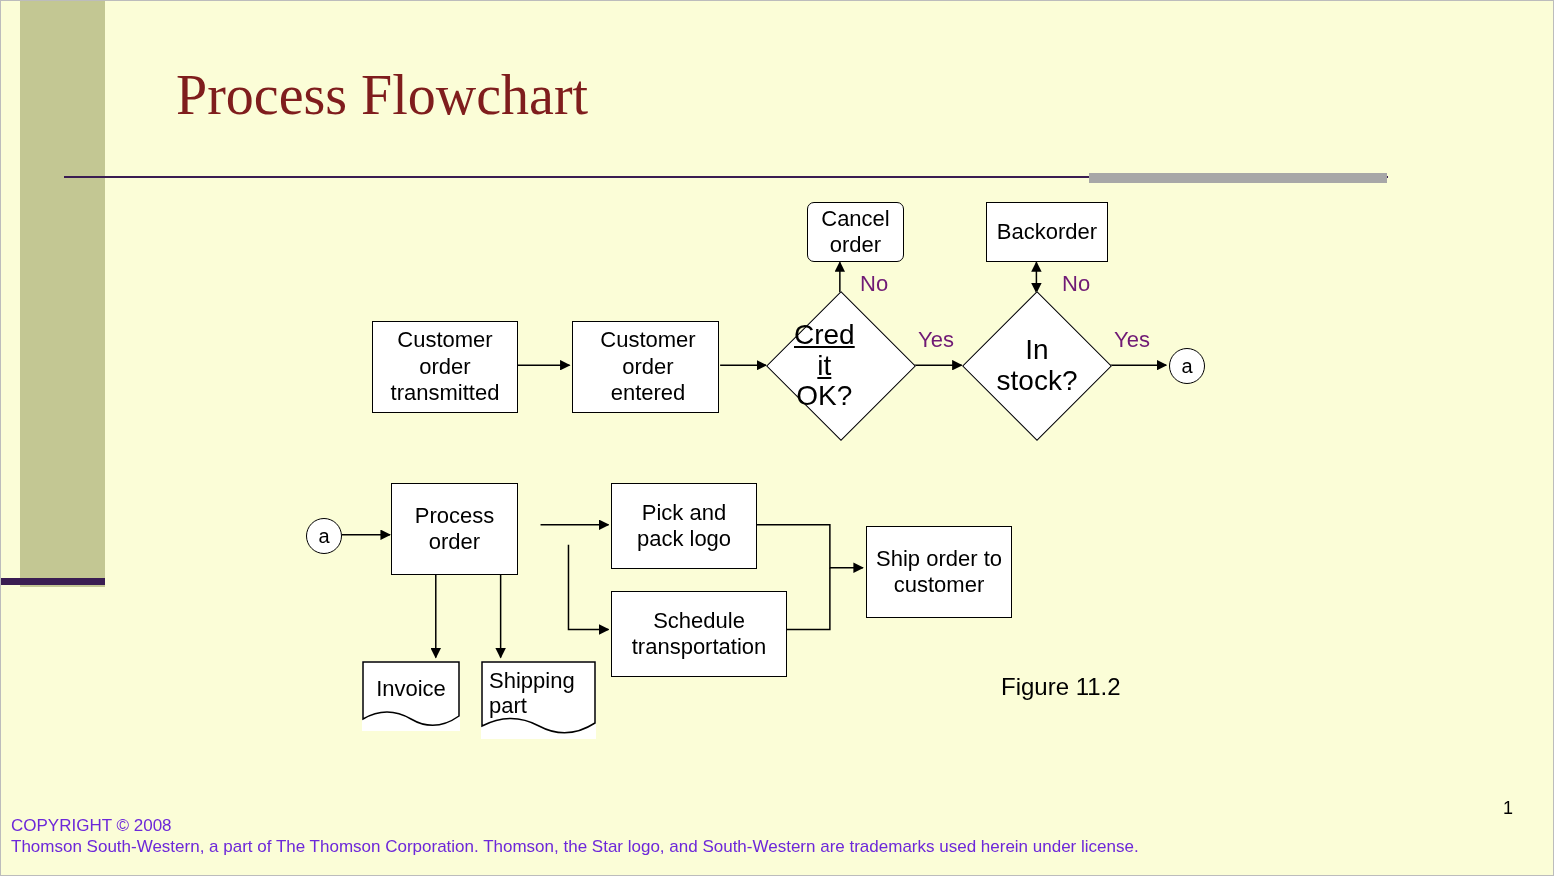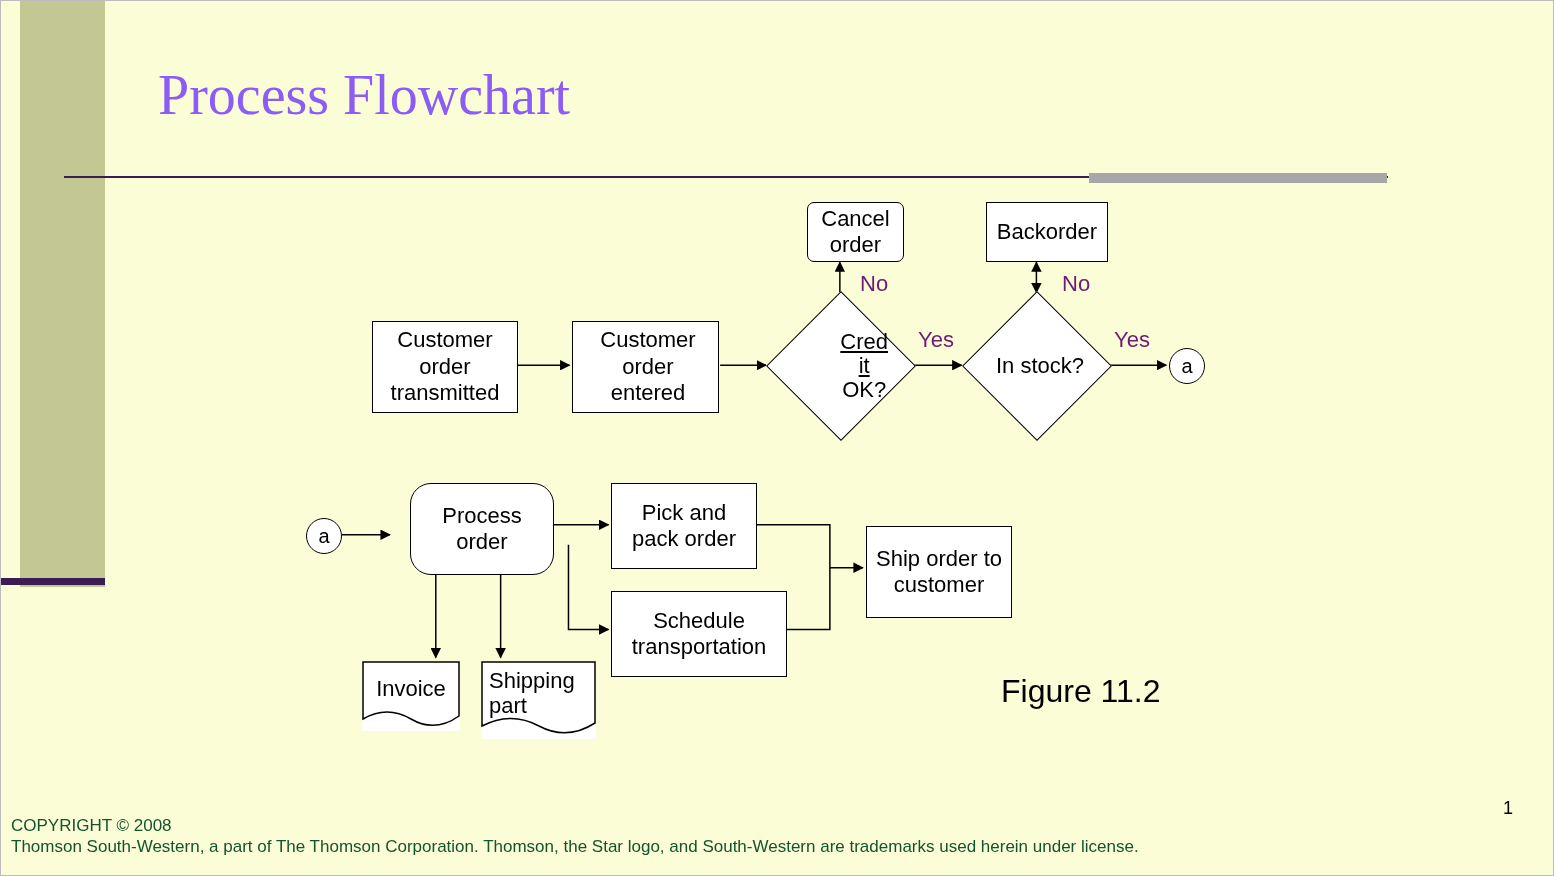--- a/index.html
+++ b/index.html
@@ -24,55 +24,55 @@
     background: #c3c793;
   }
   .sidebar-accent {
     position: absolute;
     left: 0px; top: 577px;
     width: 104px; height: 7px;
     background: #3a1d52;
   }
   .title {
     position: absolute;
-    left: 157px; top: 62px;
+    left: 175px; top: 62px;
     font-family: "Times New Roman", Times, serif;
     font-size: 56px;
-    color: #8b5cf6;
+    color: #7f1d1d;
     font-weight: 400;
   }
   .title-underline {
     position: absolute;
     left: 63px; top: 175px;
     width: 1324px; height: 0;
     border-top: 2px solid #3a1d52;
   }
   .gray-bar {
     position: absolute;
     left: 1088px; top: 172px;
     width: 298px; height: 10px;
     background: #a7a7a7;
   }
   .footer {
     position: absolute;
     left: 10px; bottom: 18px;
     font-size: 17px;
     line-height: 1.25;
-    color: #14532d;
+    color: #6d28d9;
   }
   .page-num {
     position: absolute;
     right: 40px; bottom: 56px;
     font-size: 18px;
     color: #000;
   }
   .figure-label {
     position: absolute;
     left: 1000px; top: 672px;
-    font-size: 32px;
+    font-size: 24px;
     color: #000;
   }
 
   
   .flow {
     position: absolute;
     left: 0; top: 0;
     width: 100%; height: 100%;
   }
   .box {
@@ -98,23 +98,23 @@
     background: #ffffff;
     border: 1.5px solid #000;
     transform: rotate(45deg);
   }
   .diamond .text {
     position: absolute;
     left: 0; top: 0;
     width: 150px; height: 150px;
     display: flex;
     align-items: center;
-    justify-content: flex-end;
+    justify-content: flex-start;
     text-align: center;
-    font-size: 22px;
+    font-size: 28px;
     line-height: 1.1;
     padding: 28px;
   }
   .connector {
     position: absolute;
     width: 36px; height: 36px;
     border-radius: 50%;
     border: 1.5px solid #000;
     background: #ffffff;
     display: flex;
@@ -229,26 +229,26 @@
 
     <div class="lbl" style="left:859px; top:270px;">No</div>
     <div class="lbl" style="left:917px; top:326px;">Yes</div>
     <div class="lbl" style="left:1061px; top:270px;">No</div>
     <div class="lbl" style="left:1113px; top:326px;">Yes</div>
 
     <div class="connector" style="left:305px; top:517px;">
       <span>a</span>
     </div>
 
-    <div class="box" style="left:409px; top:482px; width:144px; height:92px;border-radius:21px;">
+    <div class="box" style="left:390px; top:482px; width:127px; height:92px;">
       <span>Process order</span>
     </div>
 
     <div class="box" style="left:610px; top:482px; width:146px; height:86px;">
-      <span>Pick and pack order</span>
+      <span>Pick and pack logo</span>
     </div>
 
     <div class="box" style="left:610px; top:590px; width:176px; height:86px;">
       <span>Schedule transportation</span>
     </div>
 
     <div class="box" style="left:865px; top:525px; width:146px; height:92px;">
       <span>Ship order to customer</span>
     </div>
 

